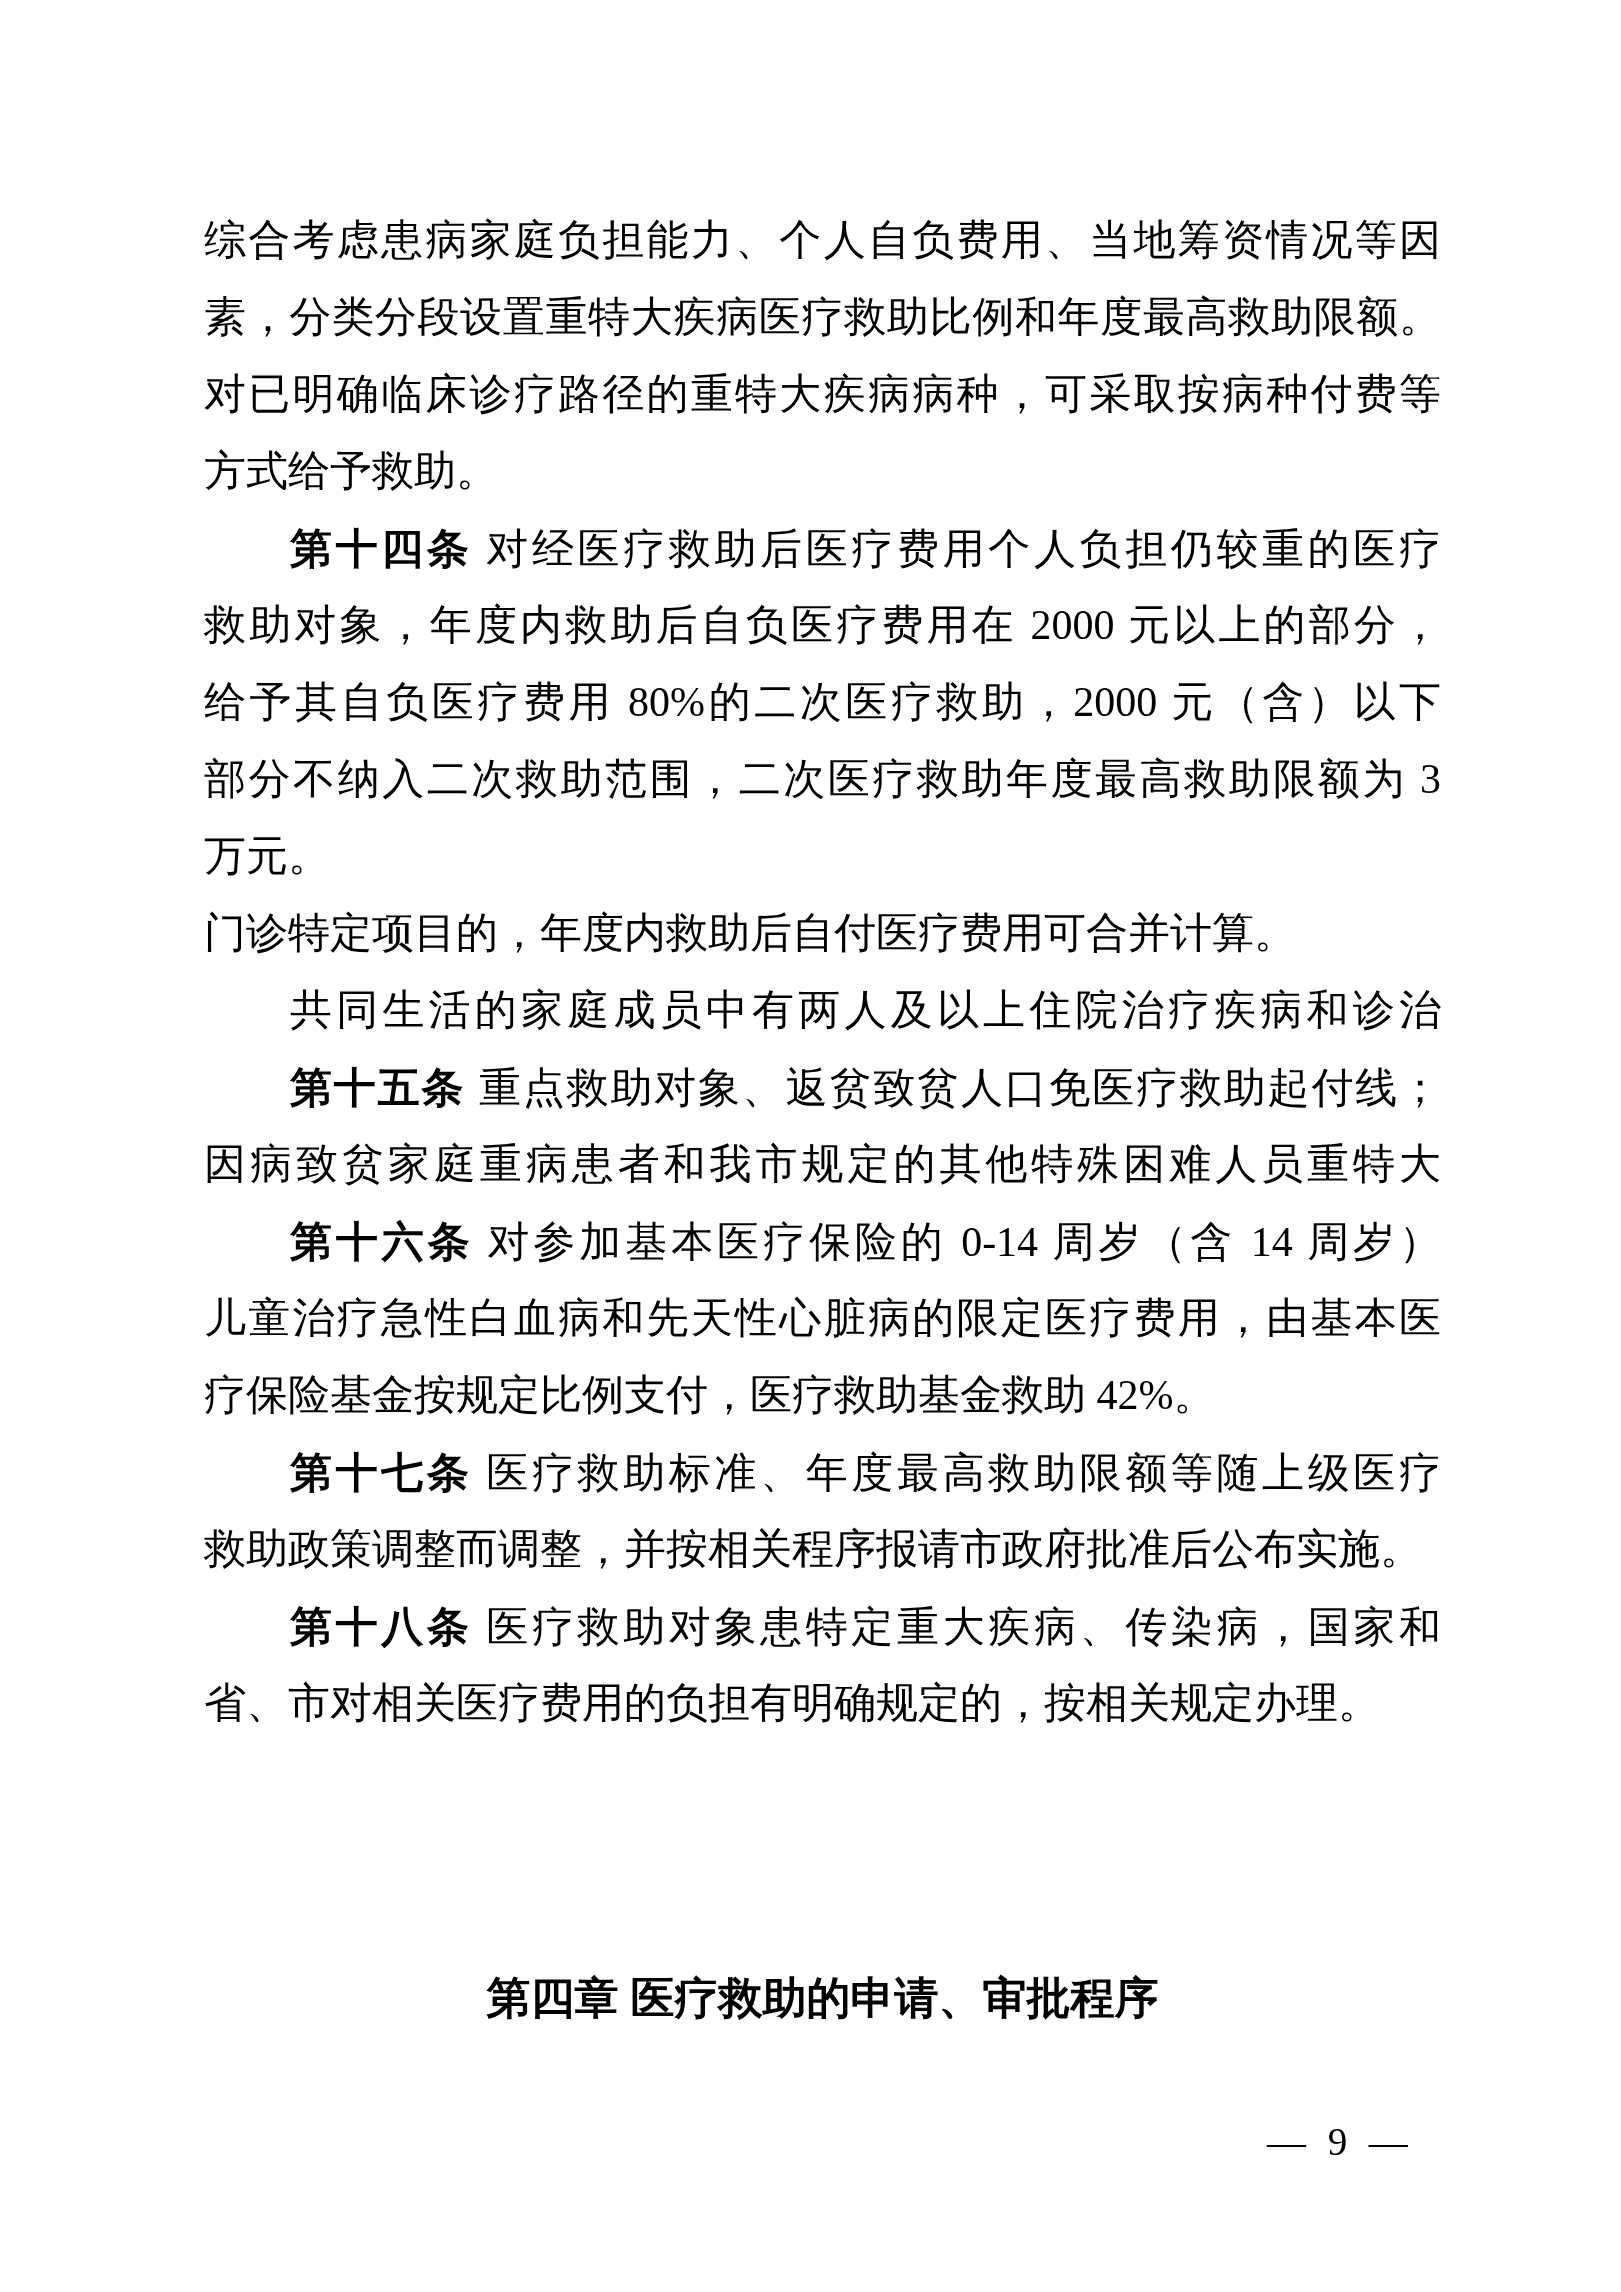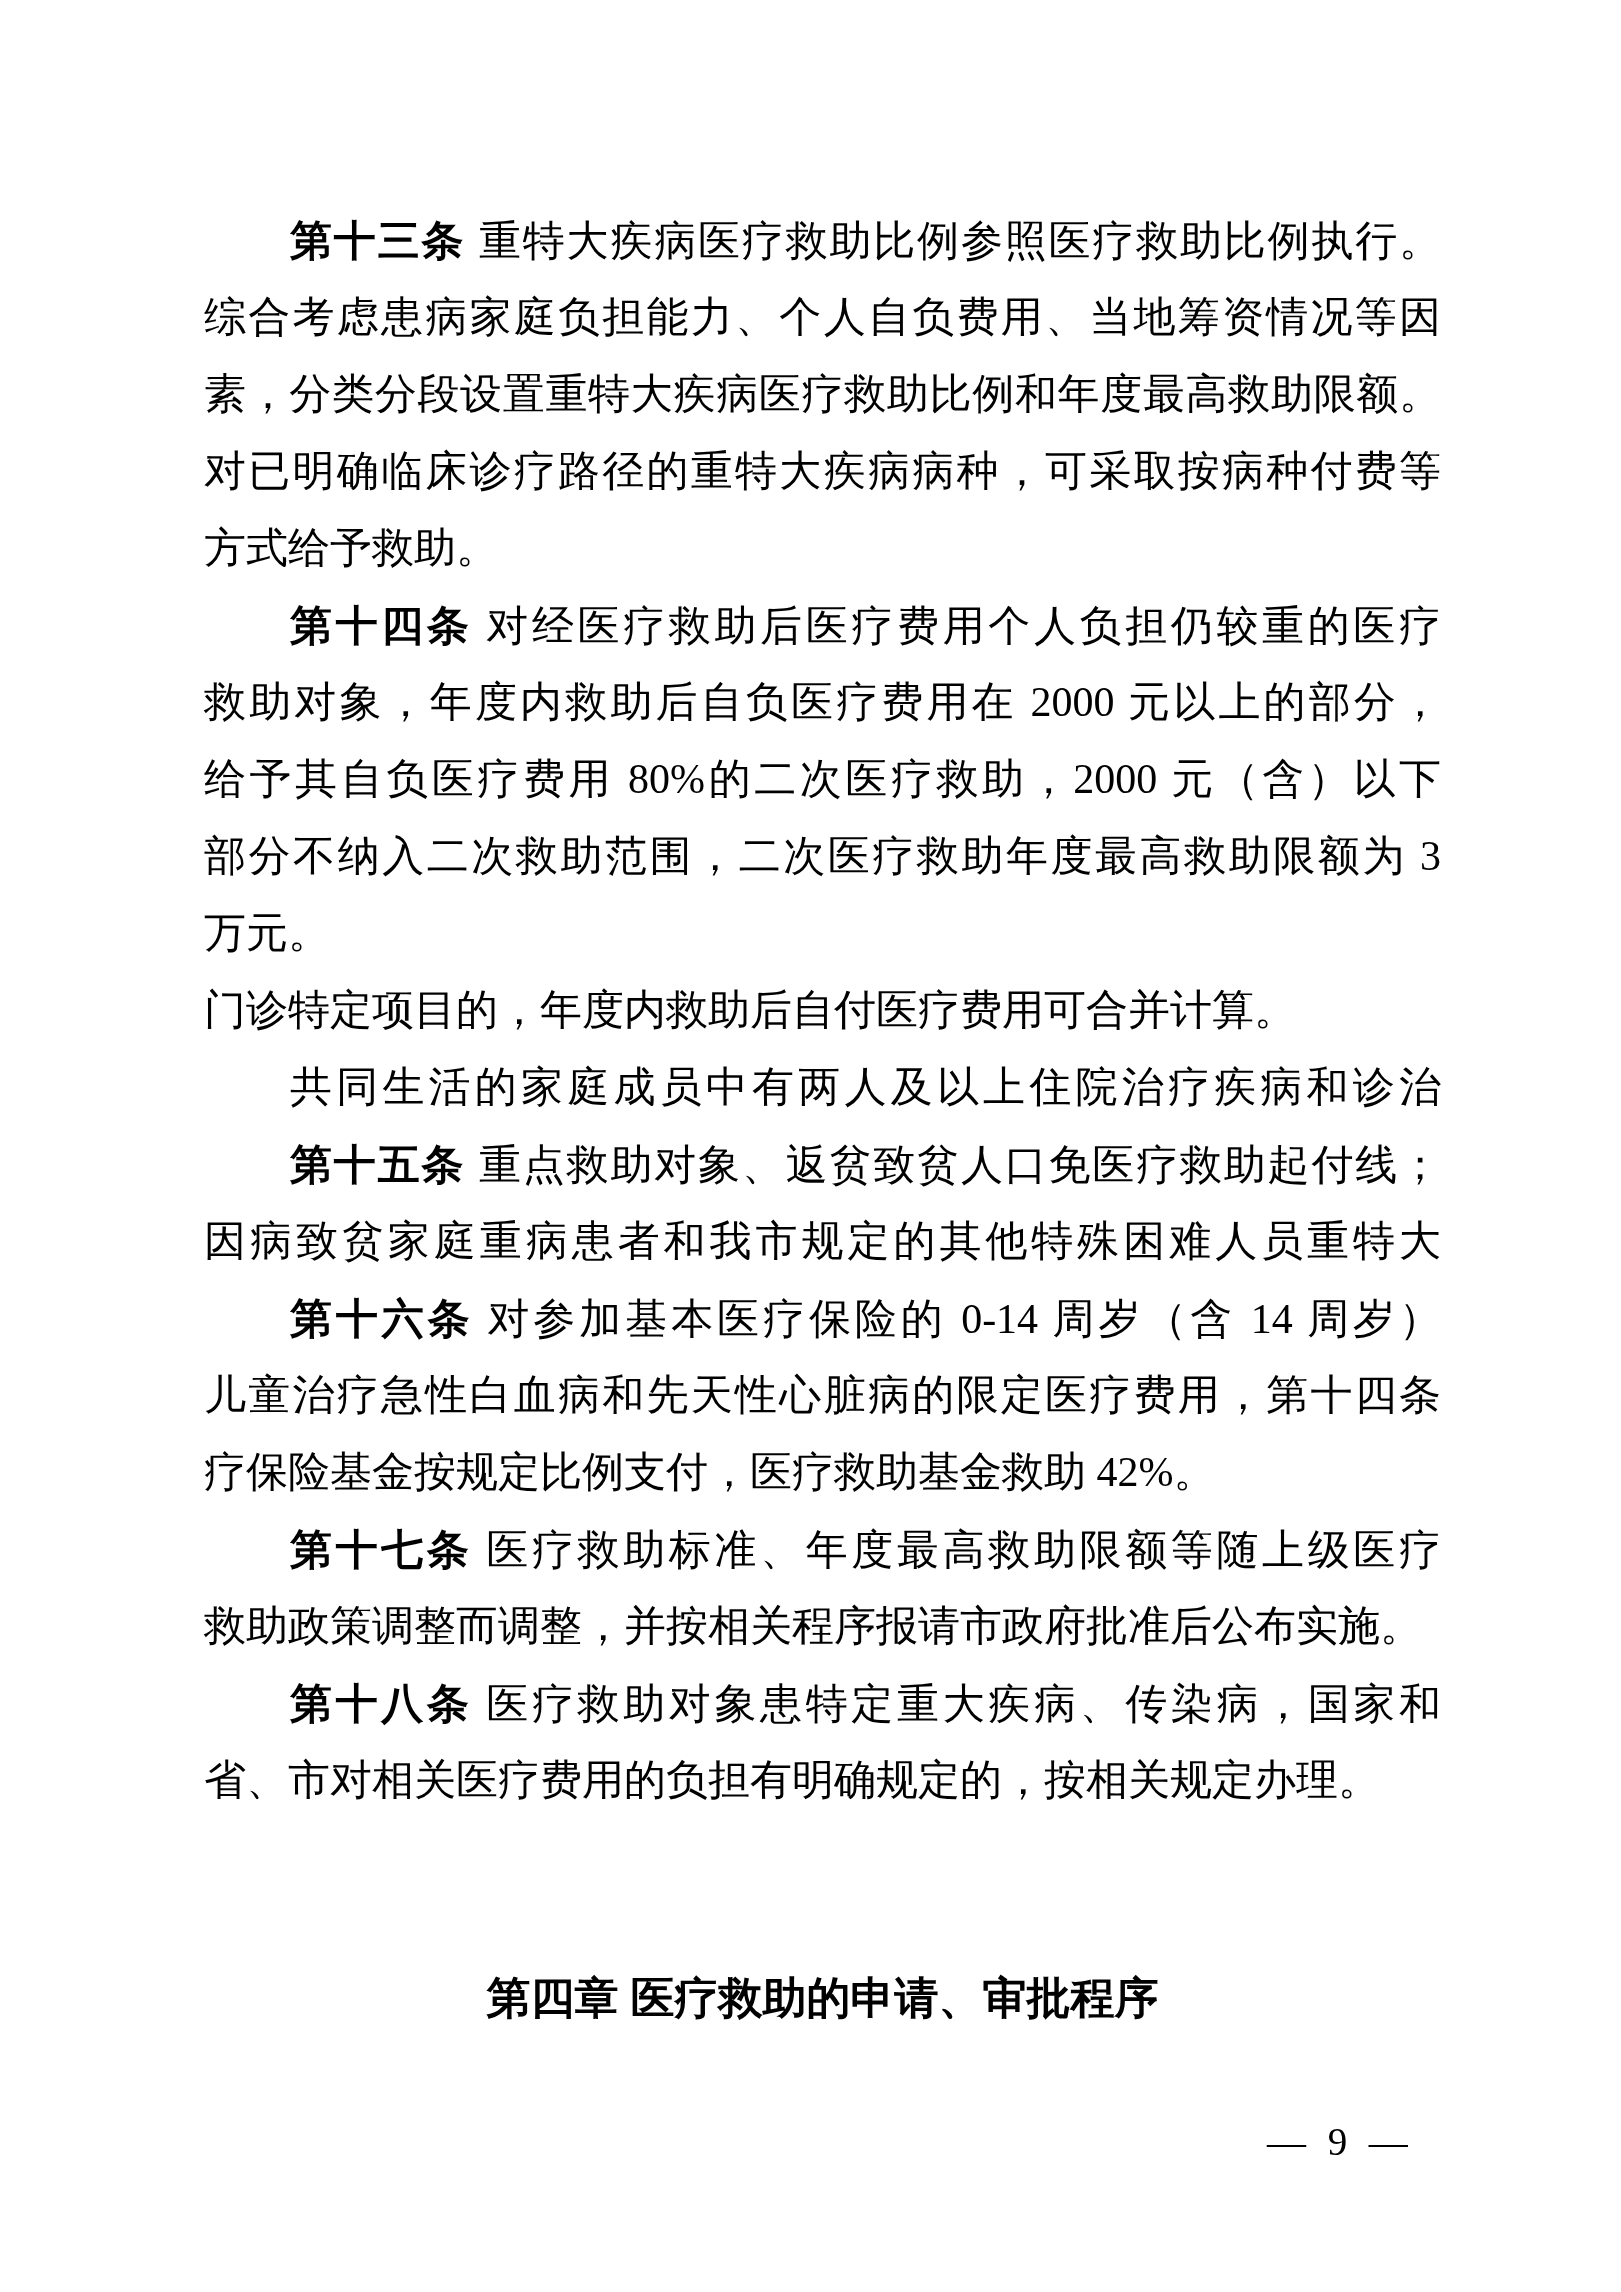--- a/index.html
+++ b/index.html
@@ -69,36 +69,35 @@
     font-size: 39px;
     letter-spacing: 5.9px;
     color: #000000;
   }
 </style>
 </head>
 <body>
 
 <div class="page">
   <div class="body-text">
-      <div class="line justify indent"><span class="lead">第十三条</span><span>重特大疾病医疗救助比例参照医疗救助比例执行。</span></div>
       <div class="line justify"><span>综合考虑患病家庭负担能力、个人自负费用、当地筹资情况等因</span></div>
       <div class="line justify"><span>素，分类分段设置重特大疾病医疗救助比例和年度最高救助限额。</span></div>
       <div class="line justify"><span>对已明确临床诊疗路径的重特大疾病病种，可采取按病种付费等</span></div>
       <div class="line"><span>方式给予救助。</span></div>
       <div class="line justify indent"><span class="lead">第十四条</span><span>对经医疗救助后医疗费用个人负担仍较重的医疗</span></div>
       <div class="line justify"><span>救助对象，年度内救助后自负医疗费用在 2000 元以上的部分，</span></div>
       <div class="line justify"><span>给予其自负医疗费用 80%的二次医疗救助，2000 元（含）以下</span></div>
       <div class="line justify"><span>部分不纳入二次救助范围，二次医疗救助年度最高救助限额为 3</span></div>
       <div class="line"><span>万元。</span></div>
       <div class="line"><span>门诊特定项目的，年度内救助后自付医疗费用可合并计算。</span></div>
       <div class="line justify indent"><span>共同生活的家庭成员中有两人及以上住院治疗疾病和诊治</span></div>
       <div class="line justify indent"><span class="lead">第十五条</span><span>重点救助对象、返贫致贫人口免医疗救助起付线；</span></div>
       <div class="line justify"><span>因病致贫家庭重病患者和我市规定的其他特殊困难人员重特大</span></div>
       <div class="line justify indent"><span class="lead">第十六条</span><span>对参加基本医疗保险的 0-14 周岁（含 14 周岁）</span></div>
-      <div class="line justify"><span>儿童治疗急性白血病和先天性心脏病的限定医疗费用，第十四条</span></div>
+      <div class="line justify"><span>儿童治疗急性白血病和先天性心脏病的限定医疗费用，由基本医</span></div>
       <div class="line"><span>疗保险基金按规定比例支付，医疗救助基金救助 42%。</span></div>
       <div class="line justify indent"><span class="lead">第十七条</span><span>医疗救助标准、年度最高救助限额等随上级医疗</span></div>
       <div class="line"><span>救助政策调整而调整，并按相关程序报请市政府批准后公布实施。</span></div>
       <div class="line justify indent"><span class="lead">第十八条</span><span>医疗救助对象患特定重大疾病、传染病，国家和</span></div>
       <div class="line"><span>省、市对相关医疗费用的负担有明确规定的，按相关规定办理。</span></div>
     </div>
   <div class="chapter-heading">第四章 医疗救助的申请、审批程序</div>
   <div class="page-number">— 9 —</div>
 </div>
 

